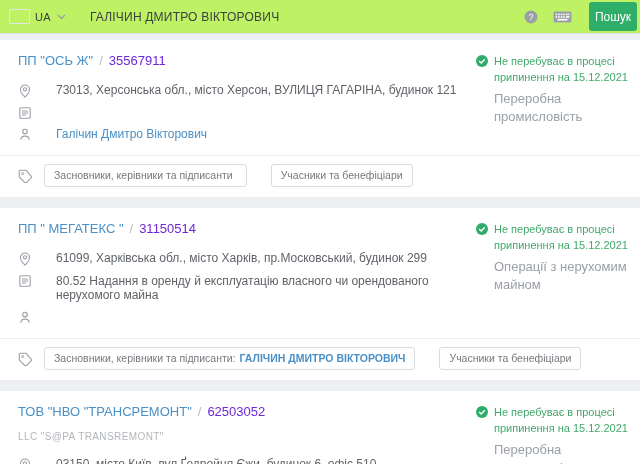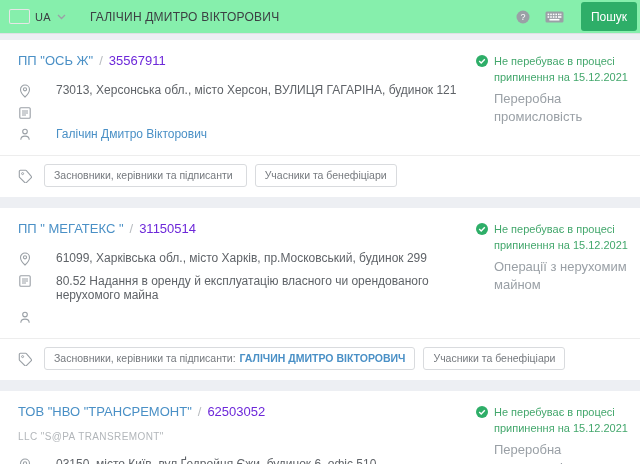--- a/index.html
+++ b/index.html
@@ -4,36 +4,36 @@
 <style>
   * { margin: 0; padding: 0; box-sizing: border-box; }
   html, body { width: 640px; height: 464px; overflow: hidden; }
   body {
     font-family: "Liberation Sans", sans-serif;
     background: #edeff3;
     color: #5f6368;
   }
   
   .topbar {
-    height: 34px; background: #86efac; border-bottom: 1px solid #dfe1e5;
+    height: 34px; background: #bef264; border-bottom: 1px solid #dfe1e5;
     display: flex; align-items: center; padding-left: 10px;
   }
   .lang { display: flex; align-items: center; gap: 6px; padding-right: 10px; cursor: pointer; }
   .flag { width: 19px; height: 13px; border-radius: 1px; overflow: hidden; box-shadow: 0 0 0 1px #e6e6e6; }
   .flag .t { height: 50%; background: #4173cd; }
   .flag .b { height: 50%; background: #ffd948; }
   .lang-code { font-size: 11px; color: #3c4043; letter-spacing: .3px; }
   .search-input {
     flex: 1; border: none; outline: none; background: transparent;
     font-family: "Liberation Sans", sans-serif;
     font-size: 12px; color: #3c4043; letter-spacing: .2px; margin-left: 14px;
   }
   .bar-icon { margin-right: 15px; cursor: pointer; display: flex; align-items: center; }
   .search-btn {
-    width: 56px; height: 29px; margin: 2px 3px 2px 2px; border: none; border-radius: 3px;
+    width: 48px; height: 29px; margin: 2px 3px 2px 2px; border: none; border-radius: 3px;
     background: #2eae68; color: #fff; font-size: 12px; cursor: pointer;
     font-family: "Liberation Sans", sans-serif;
   }
   
   .results { padding-top: 6px; }
   .card { background: #fff; margin-bottom: 11px; }
   .card-body { display: flex; padding: 13px 12px 12px 18px; }
   .card-main { flex: 1; min-width: 0; }
   .title-row { font-size: 13px; margin-bottom: 15px; }
   .company-link { color: #4a90c6; text-decoration: none; cursor: pointer; }
@@ -46,21 +46,21 @@
   .person-link { color: #4a90c6; text-decoration: none; cursor: pointer; }
   .card-side { width: 152px; flex-shrink: 0; padding-top: 1px; }
   .status { display: flex; gap: 6px; }
   .status svg { flex-shrink: 0; margin-top: 1px; }
   .status-text { font-size: 11px; line-height: 1.45; color: #43a76c; }
   .industry { font-size: 13px; line-height: 1.4; color: #9aa0a6; margin-top: 4px; padding-left: 18px; }
   .card-footer { border-top: 1px solid #ededed; padding: 8px 18px 10px; display: flex; align-items: center; }
   .tag-ic { margin-right: 12px; display: flex; }
   .pill {
     border: 1px solid #d9dbde; border-radius: 3px; background: #fff;
-    padding: 4px 9px 5px; font-size: 10.5px; color: #75797e; margin-right: 8px;
+    padding: 4px 9px 5px; font-size: 10.5px; color: #75797e; margin-right: 24px;
     cursor: pointer; font-family: "Liberation Sans", sans-serif; display: inline-flex; white-space: nowrap;
   }
   .pill .pill-link { color: #4a90c6; font-weight: bold; text-decoration: none; margin-left: 4px; }
 </style>
 </head>
 <body>
 
 <header class="topbar">
   <div class="lang">
     <span class="flag"><span class="t"></span><span class="b"></span></span>

